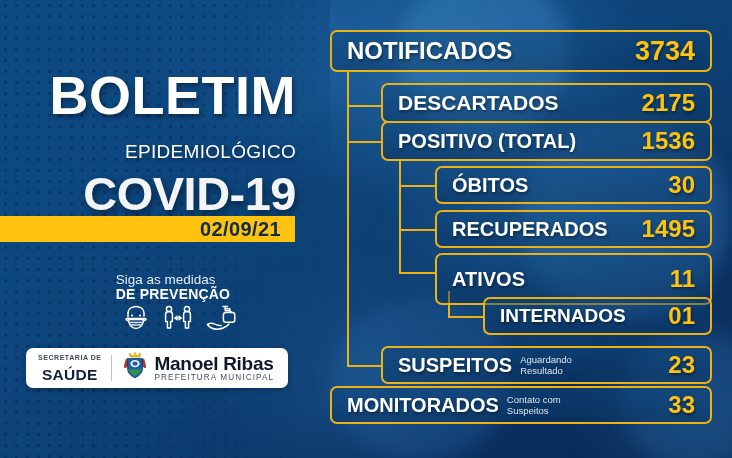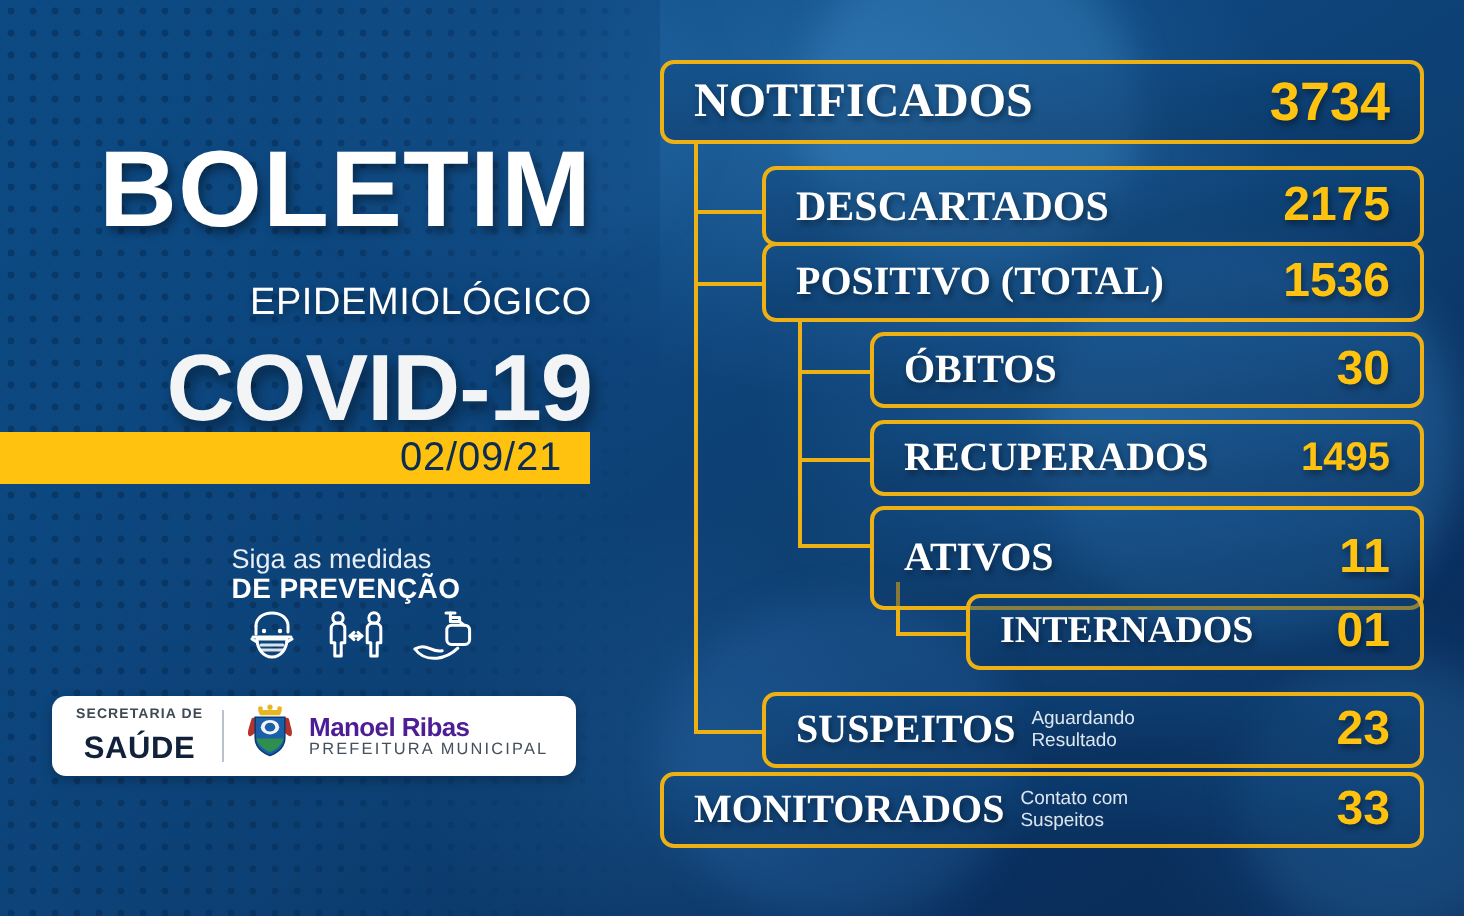--- a/index.html
+++ b/index.html
@@ -47,53 +47,52 @@
   }
   .t-covid{
     font-size:47px;line-height:49px;font-weight:700;color:#f2f4f6;letter-spacing:-.5px;
     margin-top:2px;text-shadow:2px 4px 7px rgba(0,0,0,.45);
   }
   .date-bar{
     position:absolute;left:0;top:216px;width:295px;height:26px;background:#ffc20e;
     display:flex;align-items:center;justify-content:flex-end;
   }
   .date-txt{
-    font-size:20px;font-weight:400;color:#0c2c52;letter-spacing:.4px;padding-right:14px;
+    font-size:20px;font-weight:700;color:#0c2c52;letter-spacing:.4px;padding-right:14px;
   }
 
   .prev{position:absolute;left:48px;top:272px;width:250px;height:44px;display:flex;align-items:center;flex-direction:column;}
   .prev-text{color:#ffffff;line-height:15px;}
   .prev-l1{font-size:13.5px;font-weight:400;color:#e8eef5;}
   .prev-l2{font-size:14px;font-weight:700;color:#ffffff;letter-spacing:.2px;}
   .prev-icons{display:flex;align-items:center;gap:9px;margin-left:12px;}
 
   .logo-bar{
     position:absolute;left:26px;top:348px;width:262px;height:40px;background:#ffffff;
     border-radius:7px;display:flex;align-items:center;box-shadow:0 2px 6px rgba(0,0,0,.25);
   }
   .logo-saude{padding-left:12px;text-align:center;line-height:1;}
   .ls-1{font-size:7px;letter-spacing:.55px;color:#3f4a55;font-weight:600;}
   .ls-2{font-size:15.5px;letter-spacing:.3px;color:#11213a;font-weight:700;margin-top:6px;}
   .logo-div{width:1px;height:26px;background:#b9c2cc;margin:0 9px;}
   .logo-right{line-height:1;}
-  .lr-1{font-size:13px;font-weight:700;color:#4c1d95;letter-spacing:-.3px;}
+  .lr-1{font-size:19px;font-weight:700;color:#0f172a;letter-spacing:-.3px;}
   .lr-2{font-size:8.2px;font-weight:400;color:#44505e;letter-spacing:1.1px;margin-top:1px;}
 
   
   #panel{position:absolute;left:0;top:0;width:732px;height:458px;}
   .row{
     position:absolute;display:flex;align-items:center;
     border:2px solid #edb114;border-radius:7px;
     background:linear-gradient(180deg, rgba(13,70,124,.45), rgba(10,50,95,.45));
     box-sizing:border-box;
   }
   .row .label{
     font-weight:700;color:#ffffff;white-space:nowrap;
     text-shadow:1px 2px 3px rgba(0,0,0,.40);
-    font-family:Liberation Serif, serif;
   }
   .row .sub{
     font-size:9.5px;line-height:11px;font-weight:400;color:#dde6ef;margin-left:8px;white-space:nowrap;
   }
   .row .value{
     margin-left:auto;font-weight:700;color:#ffc20e;white-space:nowrap;
     text-shadow:1px 2px 3px rgba(0,0,0,.40);
   }
   .connector{position:absolute;pointer-events:none;}
   .cv{background:#edb114;width:2px;}
@@ -227,21 +226,21 @@
       <span class="value" style="font-size:24px;">1536</span>
     </div>
 
     <div class="row" style="left:435px;top:166px;width:277px;height:38px;padding:0 15px;">
       <span class="label" style="font-size:20px;">ÓBITOS</span>
       <span class="value" style="font-size:24px;">30</span>
     </div>
 
     <div class="row" style="left:435px;top:210px;width:277px;height:38px;padding:0 15px;">
       <span class="label" style="font-size:20px;">RECUPERADOS</span>
-      <span class="value" style="font-size:20px;">1495</span>
+      <span class="value" style="font-size:24px;">1495</span>
     </div>
 
     <div class="row" style="left:435px;top:253px;width:277px;height:52px;padding:0 15px;">
       <span class="label" style="font-size:20px;">ATIVOS</span>
       <span class="value" style="font-size:24px;">11</span>
     </div>
 
     <div class="row" style="left:483px;top:297px;width:229px;height:38px;padding:0 15px;">
       <span class="label" style="font-size:19px;">INTERNADOS</span>
       <span class="value" style="font-size:24px;">01</span>

